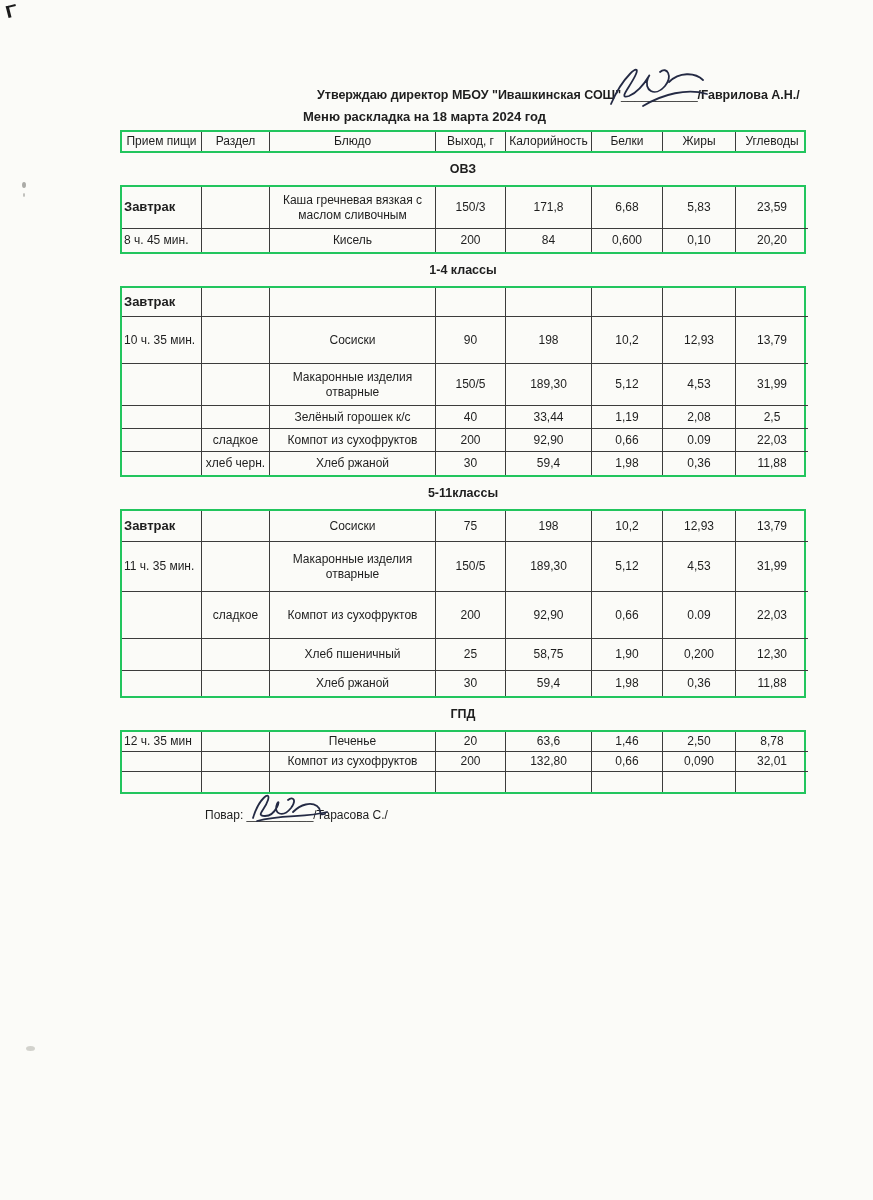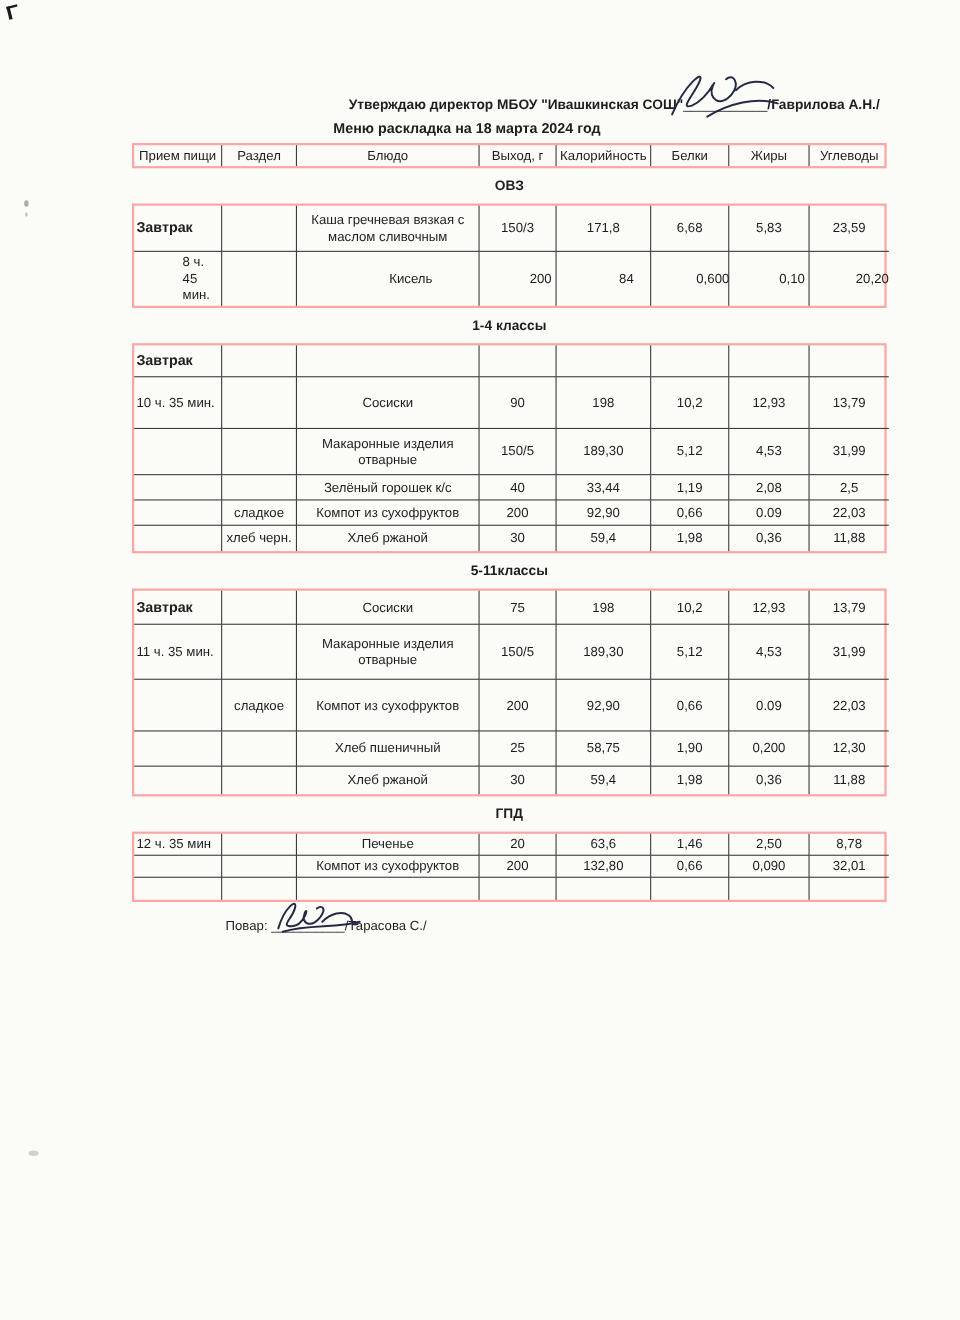--- a/index.html
+++ b/index.html
@@ -30,21 +30,21 @@
   .approve { position: relative; margin-left: 197px; font-size: 12.5px; white-space: nowrap; }
   .uline { font-weight: normal; letter-spacing: 0; color: #2a2a2a; }
 
   .title { margin-left: 157px; margin-top: 7px; margin-bottom: 6px; font-size: 13px; padding-left: 26px; }
 
   #menu-table { width: 686px; font-size: 12px; }
 
   .tbl-block {
     display: grid;
     grid-template-columns: 80px 68px 166px 70px 86px 71px 73px 72px;
-    border: 2px solid #fca5a5;
+    border: 2px solid #22c55e;
     width: 686px;
     background: transparent;
   }
   .cell {
     border-right: 1px solid #3c3c3c;
     border-bottom: 1px solid #3c3c3c;
     display: flex; align-items: center; justify-content: center;
     text-align: center;
     padding: 2px 3px;
     min-height: 20px;
@@ -56,21 +56,21 @@
   .cell.bold { font-weight: bold; font-size: 13px; }
   .head-block .cell { min-height: 19px; }
 
   .band {
     width: 686px; height: 32px;
     display: flex; align-items: center; justify-content: center;
     font-weight: bold; font-size: 12.5px;
   }
 
   .sec0 .cell:nth-child(-n+8)                    { min-height: 42px; }
-  .sec0 .cell:nth-child(n+9)                     { min-height: 23px; margin-left: 42px; }
+  .sec0 .cell:nth-child(n+9)                     { min-height: 23px; }
   .sec1 .cell:nth-child(-n+8)                    { min-height: 29px; }
   .sec1 .cell:nth-child(n+9):nth-child(-n+16)    { min-height: 47px; }
   .sec1 .cell:nth-child(n+17):nth-child(-n+24)   { min-height: 42px; }
   .sec1 .cell:nth-child(n+25)                    { min-height: 23px; }
   .sec2 .cell:nth-child(-n+8)                    { min-height: 31px; }
   .sec2 .cell:nth-child(n+9):nth-child(-n+16)    { min-height: 50px; }
   .sec2 .cell:nth-child(n+17):nth-child(-n+24)   { min-height: 47px; }
   .sec2 .cell:nth-child(n+25):nth-child(-n+32)   { min-height: 32px; }
   .sec2 .cell:nth-child(n+33)                    { min-height: 25px; }
   .sec3 .cell                                    { min-height: 20px; }

